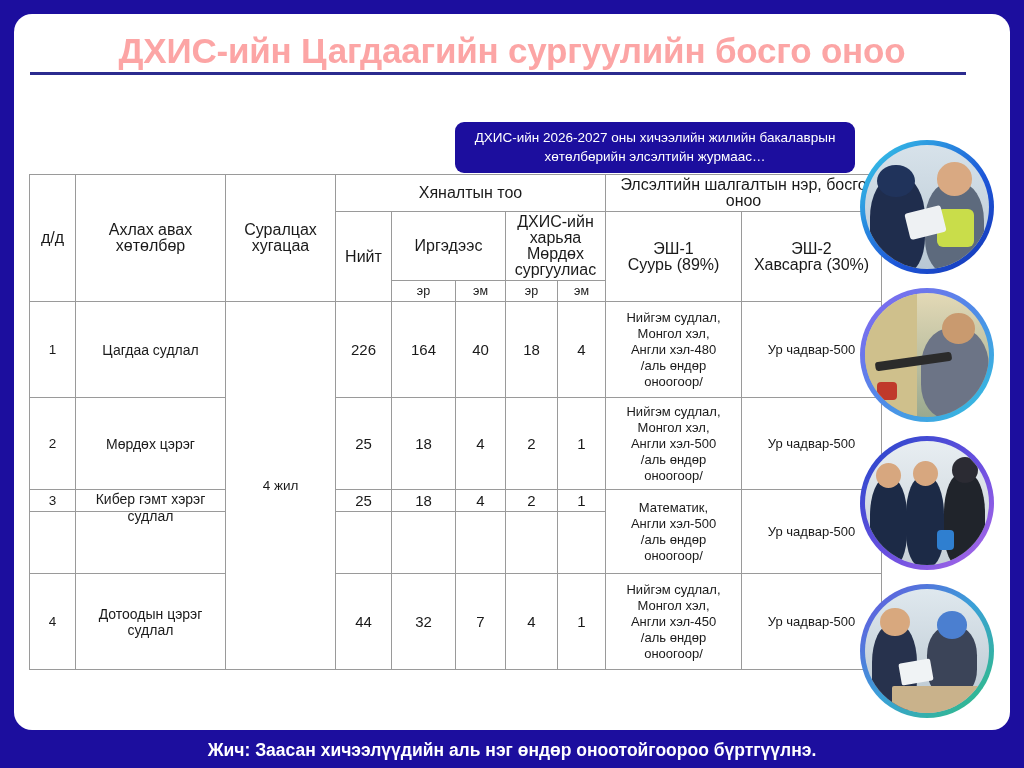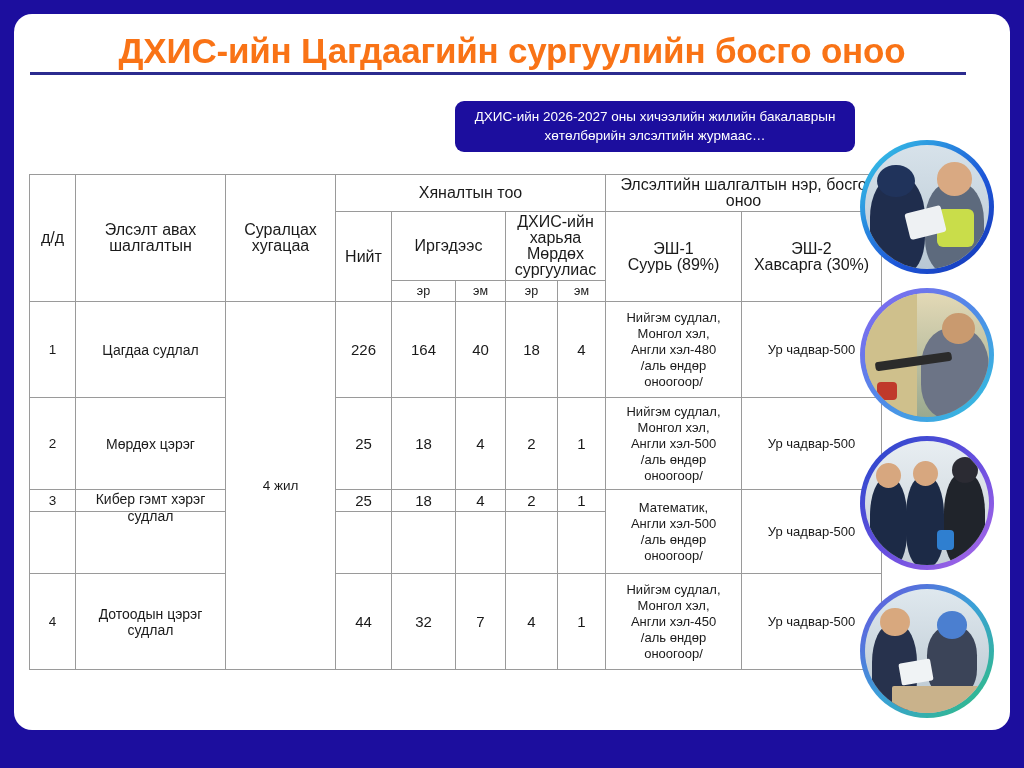--- a/index.html
+++ b/index.html
@@ -38,40 +38,40 @@
   #title-block {
     position: absolute;
     left: 14px;
     top: 20px;
     width: 996px;
     height: 78px;
   }
   #page-title {
     font-size: 35px;
     font-weight: bold;
-    color: #f97316;
+    color: #fca5a5;
     text-align: center;
     line-height: 62px;
     letter-spacing: -0.2px;
     white-space: nowrap;
   }
   #title-rule {
     position: absolute;
     left: 30px;
     top: 72px;
     width: 936px;
     height: 3px;
     background: #2b2b8f;
   }
 
   
   #callout {
     position: absolute;
     left: 455px;
-    top: 101px;
+    top: 122px;
     width: 400px;
     height: 51px;
     background: #1C0E9E;
     border-radius: 9px;
     color: #ffffff;
     font-size: 13.5px;
     line-height: 19px;
     text-align: center;
     padding: 6px 10px 0 10px;
   }
@@ -234,21 +234,21 @@
         <col style="width:64px">
         <col style="width:50px">
         <col style="width:52px">
         <col style="width:48px">
         <col style="width:136px">
         <col style="width:140px">
       </colgroup>
       <thead>
         <tr>
           <th class="hdr" rowspan="3">д/д</th>
-          <th class="hdr prog" rowspan="3">Элсэлт авах шалгалтын</th>
+          <th class="hdr prog" rowspan="3">Ахлах авах хөтөлбөр</th>
           <th class="hdr" rowspan="3">Суралцах хугацаа</th>
           <th class="hdr" colspan="5">Хяналтын тоо</th>
           <th class="hdr" colspan="2">Элсэлтийн шалгалтын нэр, босго оноо</th>
         </tr>
         <tr>
           <th class="hdr" rowspan="2">Нийт</th>
           <th class="hdr" colspan="2">Иргэдээс</th>
           <th class="hdr" colspan="2">ДХИС-ийн харьяа Мөрдөх сургуулиас</th>
           <th class="hdr" rowspan="2">
             <span>ЭШ-1</span><br>
@@ -394,14 +394,15 @@
             <div class="blob f2h"></div>
         <div class="blob f1"></div>
             <div class="blob f1h"></div>
         <div class="blob desk"></div>
             <div class="blob cb"></div>
       </div>
         </div>
     </div>
   </div>
 
+  <div id="footer">Жич: Заасан хичээлүүдийн аль нэг өндөр оноотойгоороо бүртгүүлнэ.</div>
 
 </div>
 
 </body></html>

